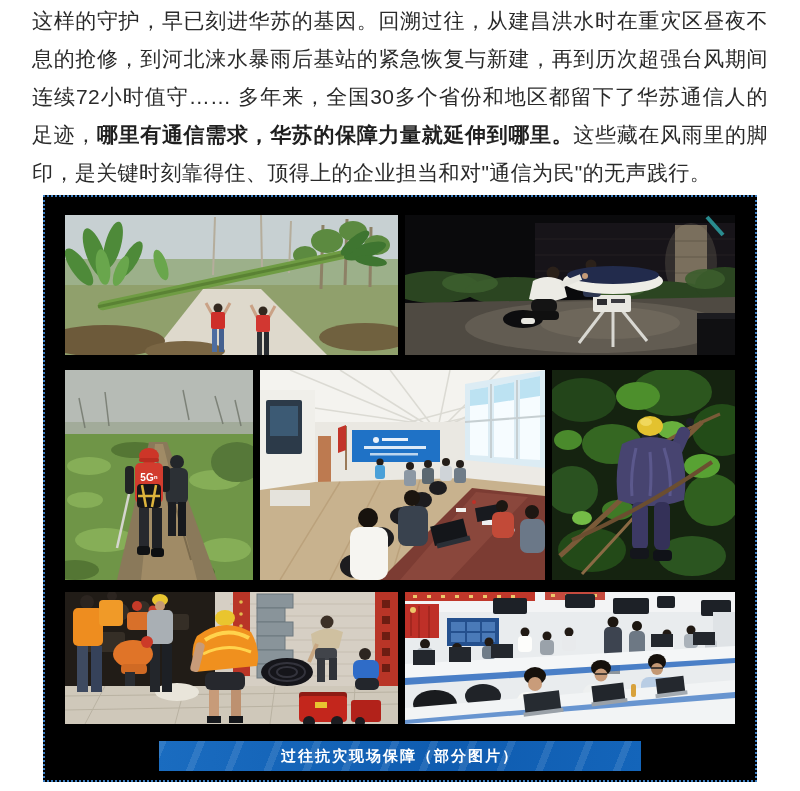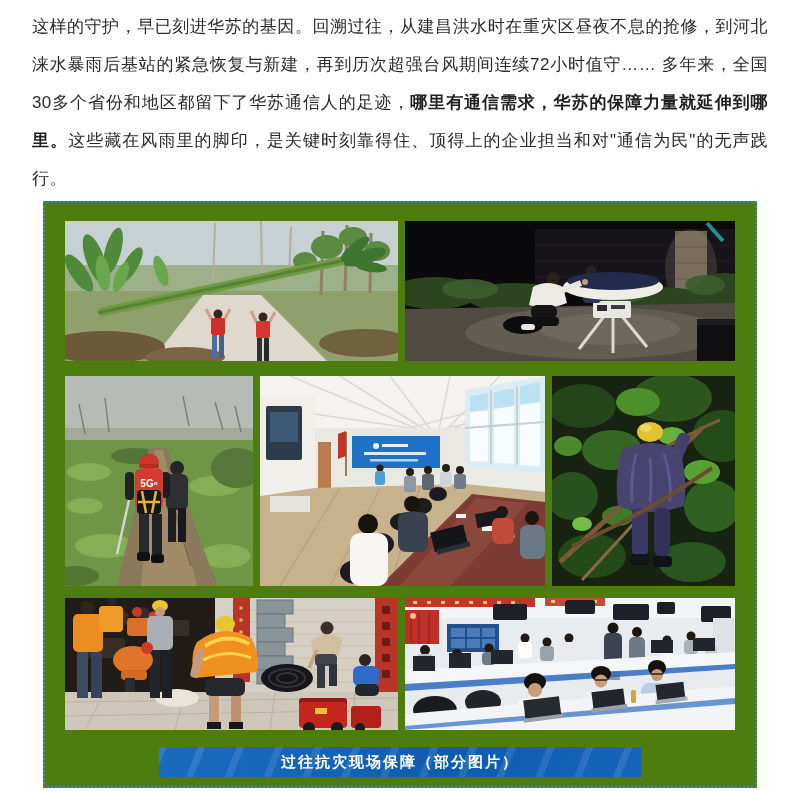--- a/index.html
+++ b/index.html
@@ -1,22 +1,22 @@
 <!DOCTYPE html>
 <html><head>
 <meta charset="utf-8">
 <style>
   html,body{margin:0;padding:0;background:#ffffff;}
   body{width:800px;height:791px;font-family:"Liberation Sans","DejaVu Sans",sans-serif;overflow:hidden;}
   .page{width:800px;height:791px;background:#fff;}
-  .para{margin:0 32px;padding-top:8px;font-size:17px;line-height:38px;letter-spacing:0.4px;
+  .para{margin:0 32px;padding-top:2px;font-size:21px;line-height:38px;letter-spacing:0.4px;
         color:#2a2a2a;text-align:justify;}
   .para strong{font-weight:700;color:#1f1f1f;}
   .gallery{box-sizing:border-box;width:714px;margin:3px auto 0;border:2px dotted #3e80c4;
-           padding:18px 20px 9px;background:#4d7c0f;}
+           padding:18px 20px 9px;background:#000000;}
   .row{display:flex;gap:7px;}
   .row1{margin-bottom:15px;}
   .row2{margin-bottom:12px;}
   .row3{margin-bottom:0;}
   .photo{flex:none;overflow:hidden;background:#dddddd;}
   .photo svg{display:block;width:100%;height:100%;}
   .p1{width:333px;height:140px;}
   .p2{width:330px;height:140px;}
   .p3{width:188px;height:210px;}
   .p4{width:285px;height:210px;}

